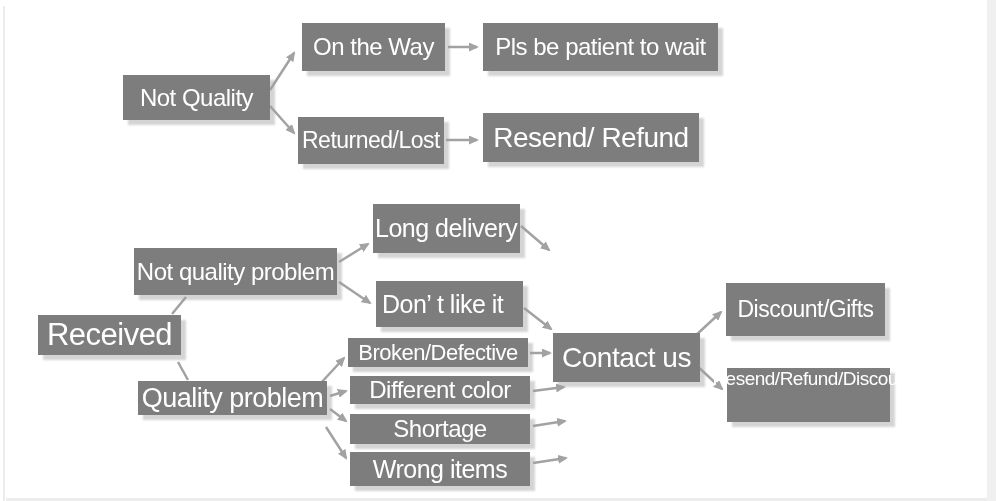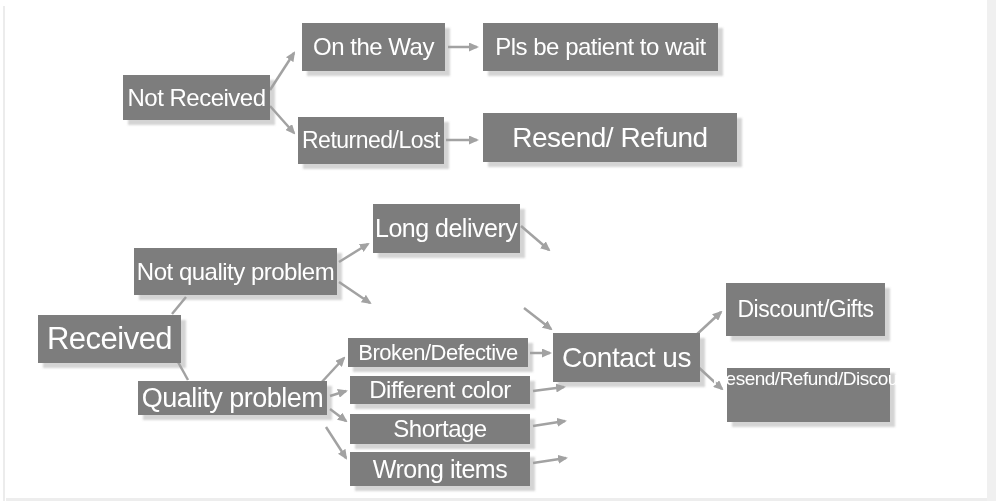--- a/index.html
+++ b/index.html
@@ -77,36 +77,37 @@
       <line x1="326" y1="427" x2="346" y2="458" marker-end="url(#ah)"></line>
       <line x1="530" y1="353" x2="550" y2="353" marker-end="url(#ah)"></line>
       <line x1="533" y1="391" x2="564" y2="387" marker-end="url(#ah)"></line>
       <line x1="533" y1="426" x2="565" y2="421" marker-end="url(#ah)"></line>
       <line x1="533" y1="463" x2="566" y2="458" marker-end="url(#ah)"></line>
       <line x1="694" y1="337" x2="721" y2="312" marker-end="url(#ah)"></line>
       <line x1="696" y1="365" x2="722" y2="389" marker-end="url(#ah)"></line>
     </g>
   </svg>
 
-  <div class="node" style="left:123px;top:75px;width:147px;height:45px;font-size:24px;">Not Received</div>
+  <div class="node" style="left:123px;top:75px;width:147px;height:45px;font-size:24px;">Not Quality</div>
 
   <div class="node" style="left:302px;top:23px;width:143px;height:48px;font-size:24px;">On the Way</div>
 
   <div class="node" style="left:483px;top:23px;width:235px;height:48px;font-size:24px;">Pls be patient to wait</div>
 
   <div class="node" style="left:298px;top:117px;width:146px;height:47px;font-size:23px;">Returned/Lost</div>
 
-  <div class="node" style="left:483px;top:113px;width:254px;height:49px;font-size:28px;">Resend/ Refund</div>
+  <div class="node" style="left:483px;top:113px;width:216px;height:49px;font-size:28px;">Resend/ Refund</div>
 
-  <div class="node" style="left:38px;top:315px;width:143px;height:48px;font-size:31px;">Received</div>
+  <div class="node" style="left:38px;top:315px;width:143px;height:40px;font-size:31px;">Received</div>
 
   <div class="node align-left" style="left:373px;top:204px;width:147px;height:49px;font-size:25px;padding-left:2px;">Long delivery</div>
 
   <div class="node" style="left:134px;top:248px;width:203px;height:47px;font-size:24px;">Not quality problem</div>
 
+  <div class="node align-left" style="left:376px;top:281px;width:147px;height:46px;font-size:25px;padding-left:6px;">Don’ t like it</div>
 
   <div class="node" style="left:138px;top:381px;width:189px;height:34px;font-size:27px;">Quality problem</div>
 
   <div class="node" style="left:348px;top:338px;width:180px;height:29px;font-size:22px;">Broken/Defective</div>
 
   <div class="node" style="left:350px;top:376px;width:180px;height:28px;font-size:24px;">Different color</div>
 
   <div class="node" style="left:350px;top:414px;width:180px;height:30px;font-size:24px;">Shortage</div>
 
   <div class="node" style="left:350px;top:452px;width:180px;height:34px;font-size:25px;">Wrong items</div>

